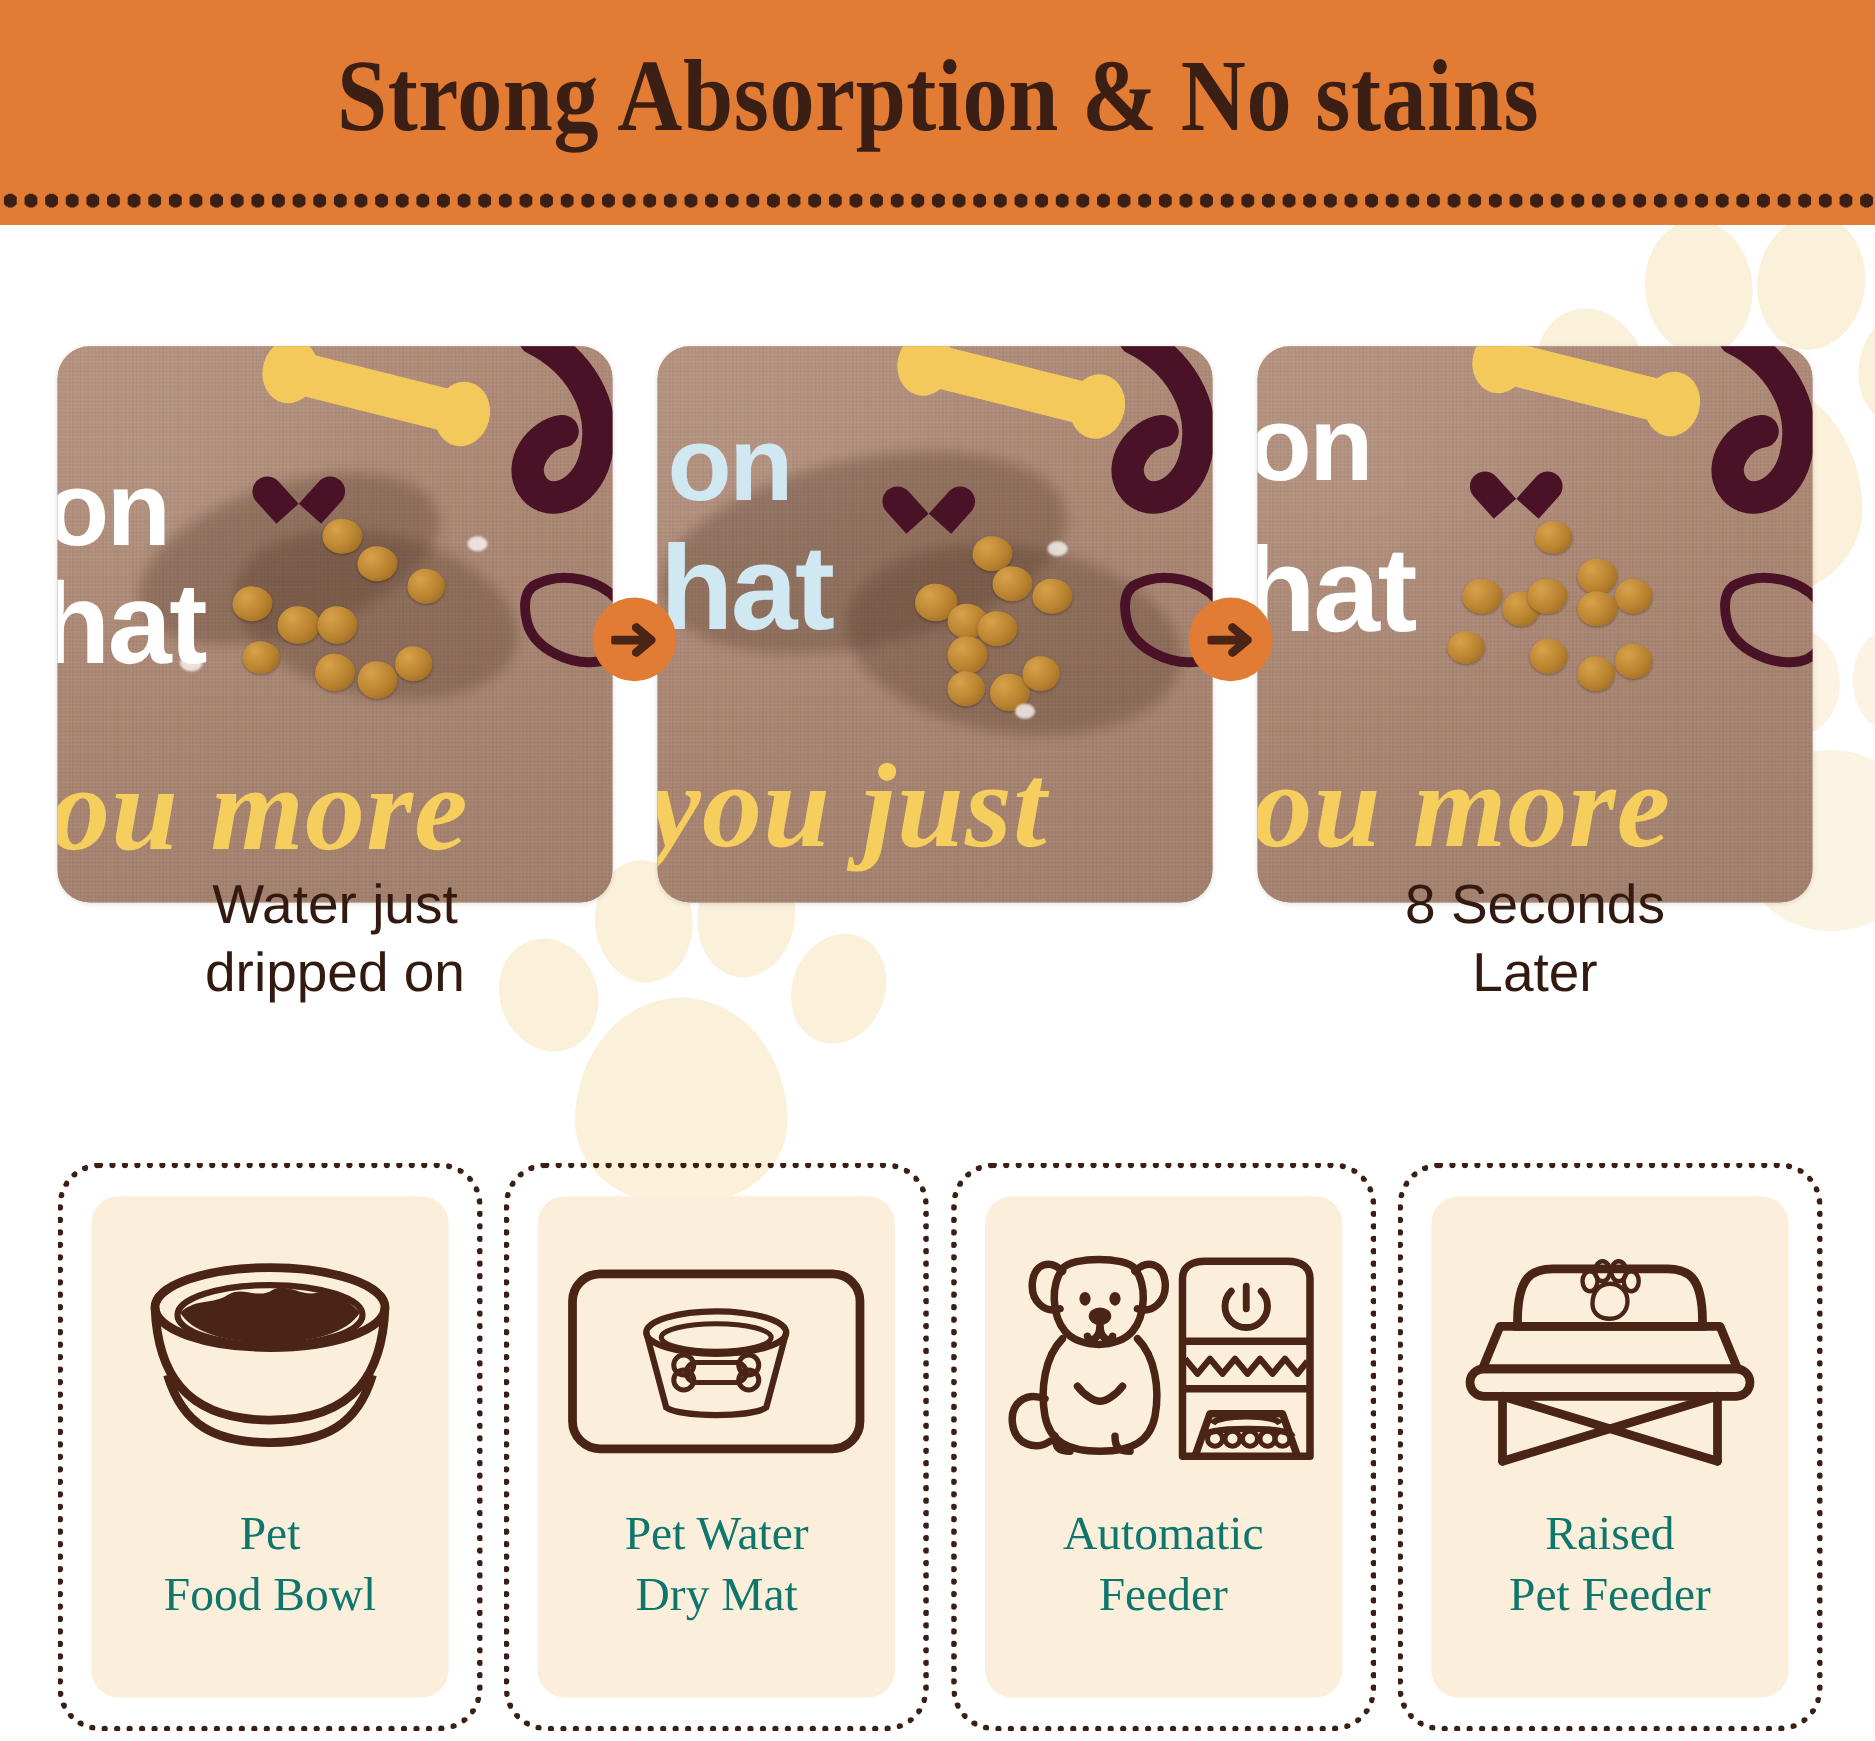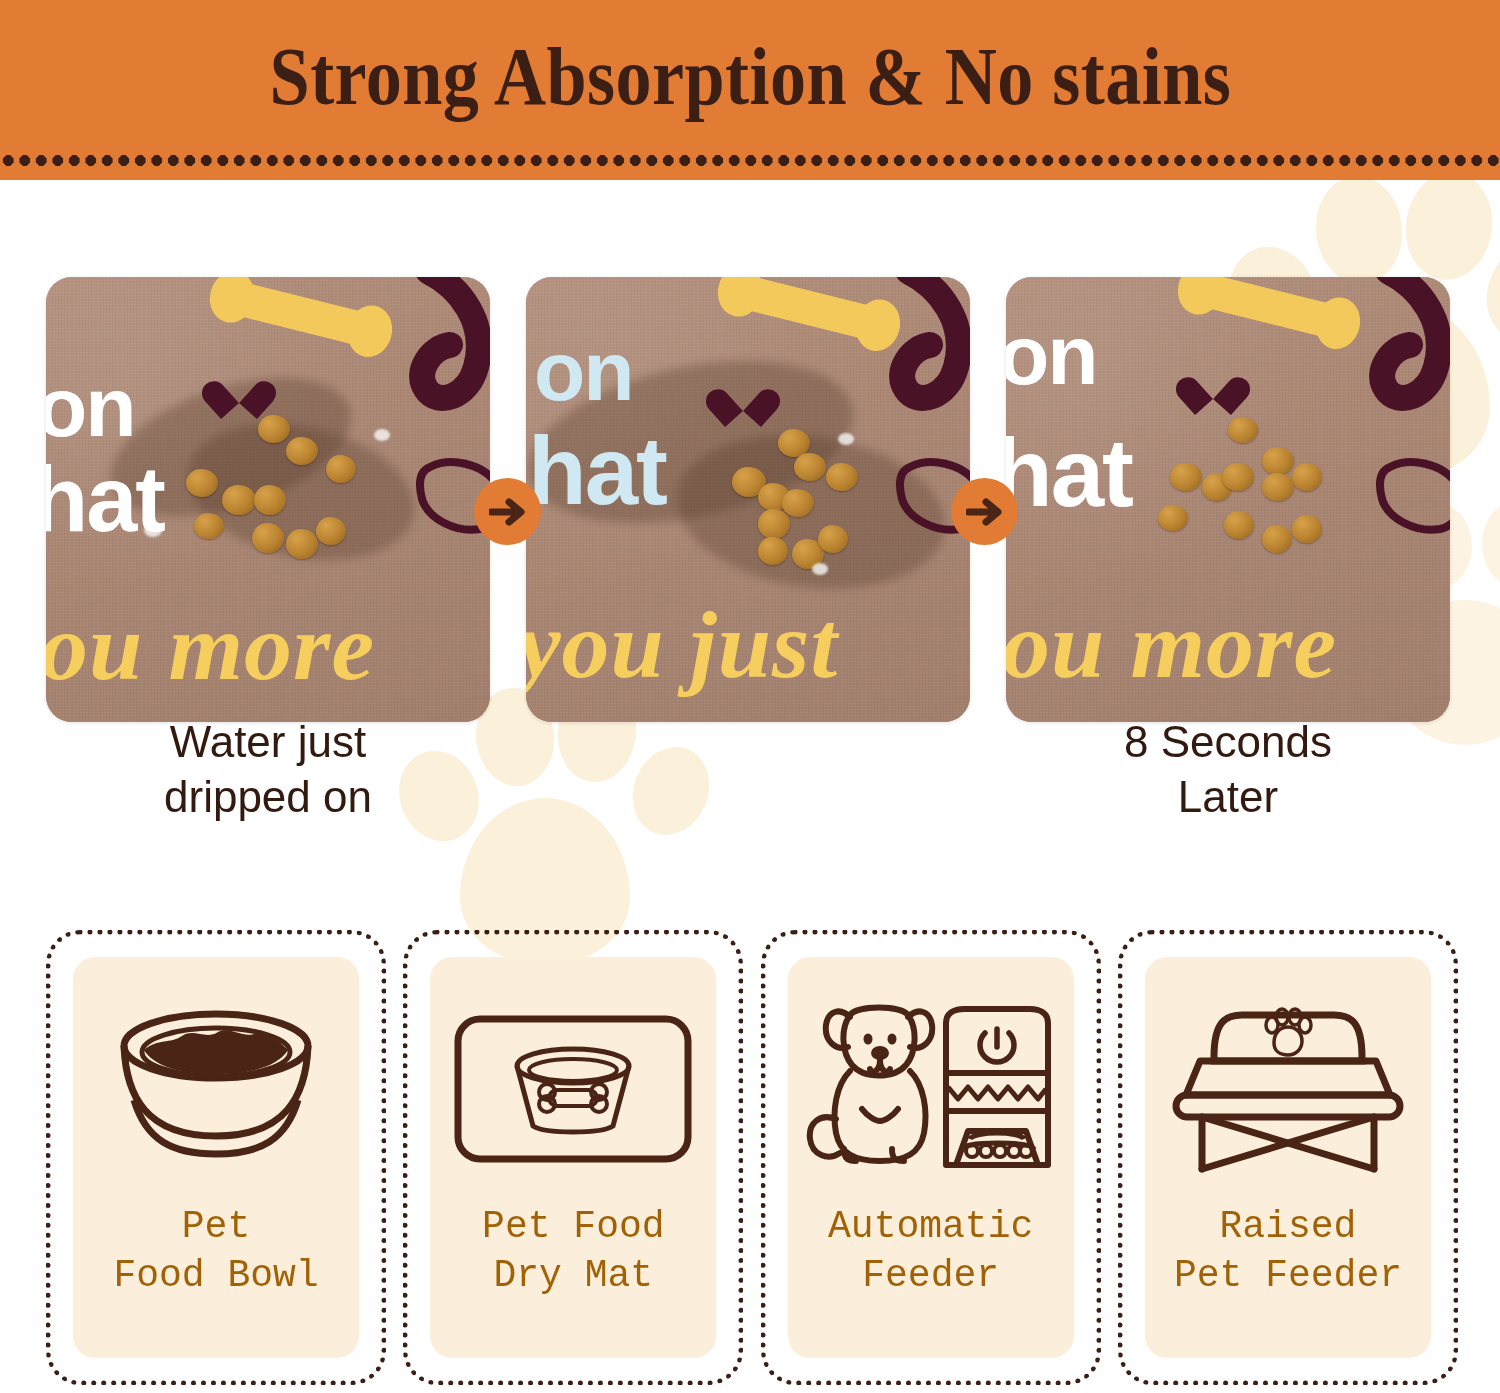--- a/index.html
+++ b/index.html
@@ -186,21 +186,21 @@
     align-items: center;
     justify-content: center;
     z-index: 5;
   }
   #arrow-1 { left: 474px; }
   #arrow-2 { left: 951px; }
 
   
   .captions {
     position: absolute;
-    left: 46px; top: 714px;
+    left: 46px; top: 696px;
     width: 1404px;
     display: flex;
     justify-content: space-between;
     z-index: 2;
   }
   .caption {
     width: 444px;
     text-align: center;
     font-family: "Liberation Sans", sans-serif;
     font-size: 44px;
@@ -241,24 +241,24 @@
   }
   .card-icon {
     height: 212px;
     display: flex;
     align-items: center;
     justify-content: center;
   }
   .card-label {
     margin-top: 8px;
     text-align: center;
-    font-family: Liberation Mono, monospace;
+    font-family: Liberation Serif, serif;
     font-size: 38px;
     line-height: 1.28;
-    color: #a16207;
+    color: #0f766e;
     white-space: pre-line;
   }
 </style>
 </head>
 <body>
 
 <div class="header">
   <div class="header-title">Strong Absorption &amp; No stains</div>
   <div class="header-dots"></div>
 </div>
@@ -419,21 +419,21 @@
           <path d="M64 52 L80 112 C92 120 148 120 160 112 L176 52" stroke="#4A2415" stroke-width="5" fill="none"></path>
           <g stroke="#4A2415" stroke-width="4" fill="none">
             <rect x="96" y="76" width="48" height="16" rx="8"></rect>
             <circle cx="94" cy="78" r="8"></circle>
             <circle cx="94" cy="90" r="8"></circle>
             <circle cx="146" cy="78" r="8"></circle>
             <circle cx="146" cy="90" r="8"></circle>
           </g>
         </svg>
       </div>
-      <div class="card-label">Pet Food
+      <div class="card-label">Pet Water
 Dry Mat</div>
     </div>
   </div>
 
   <div class="card">
     <div class="card-inner">
       <div class="card-icon">
         <svg width="250" height="180" viewBox="0 0 250 180" fill="none">
           <g stroke="#4A2415" stroke-width="6" fill="none" stroke-linejoin="round" stroke-linecap="round">
             <path d="M44 18 C34 8 22 12 20 26 C18 42 30 52 42 48"></path>

